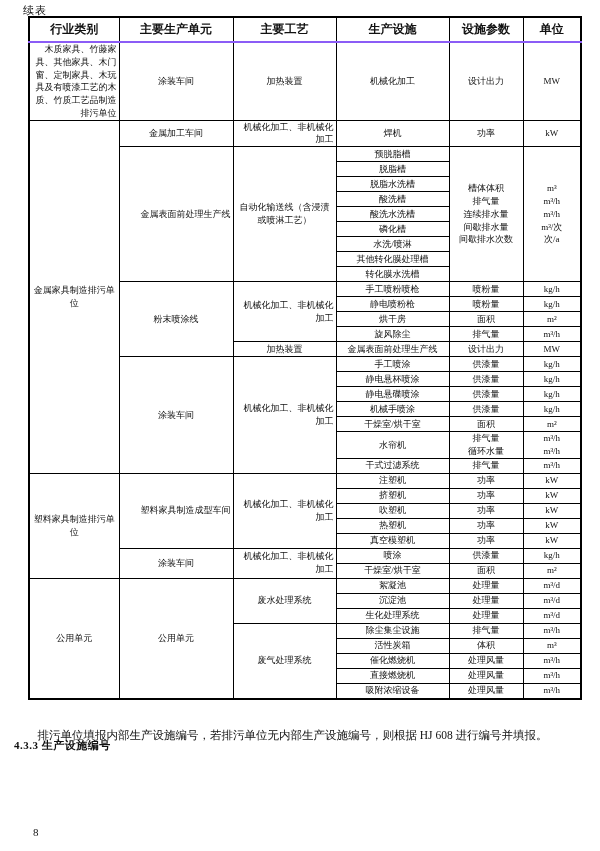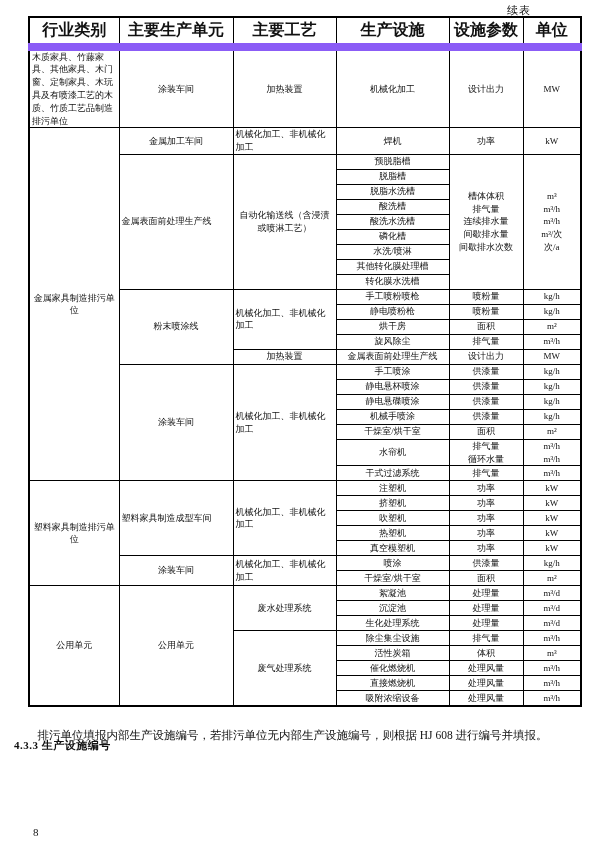--- a/index.html
+++ b/index.html
@@ -1,40 +1,40 @@
 <!DOCTYPE html>
 <html><head>
 <meta charset="utf-8">
 <style>
   html,body{margin:0;padding:0;}
   body{
     width:600px;height:851px;position:relative;background:#ffffff;color:#111;
     font-family:"Liberation Serif","DejaVu Serif",serif;
   }
   .continued{
-    position:absolute;top:3px;left:0;width:581px;text-align:right;
+    position:absolute;top:3px;left:0;width:581px;
     padding-right:50px;box-sizing:border-box;font-size:11px;letter-spacing:1px;padding-left:23px;
   }
   .tbl-wrap{position:absolute;left:28px;top:16px;width:552px;}
   table{
     border-collapse:collapse;table-layout:fixed;width:552px;
     border:2px solid #000;
   }
   th,td{
     border:1px solid #000;
     font-size:9px;line-height:1.42;
     padding:0 2px;text-align:center;vertical-align:middle;
     overflow:hidden;word-break:break-all;
   }
   th{
-    font-weight:bold;font-size:16px;height:21px;
-    border-bottom:8px solid #8b5cf6;padding:1px 2px;
+    font-weight:bold;font-size:12px;height:21px;
+    border-bottom:2px solid #8b5cf6;padding:1px 2px;
   }
   td{height:14px;}
-  td.al-left{text-align:left;}
+  td.al-left{text-align:right;}
   td.pre{white-space:pre-line;}
   .footer-heading{
     position:absolute;left:14px;top:738px;font-weight:bold;font-size:11px;
     letter-spacing:0.5px;
   }
   .footer-para{
     position:absolute;left:11px;top:724px;width:566px;
     font-size:11.5px;line-height:23px;text-indent:2.3em;text-align:justify;
   }
   .page-num{

